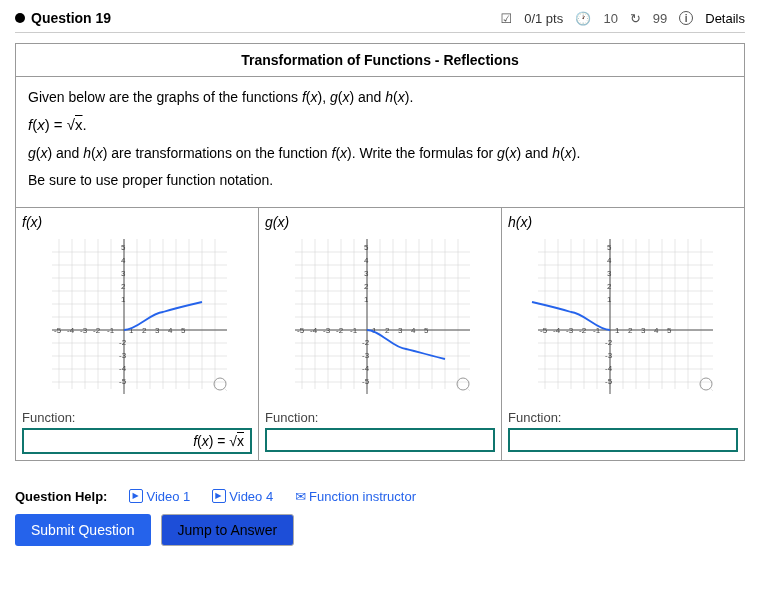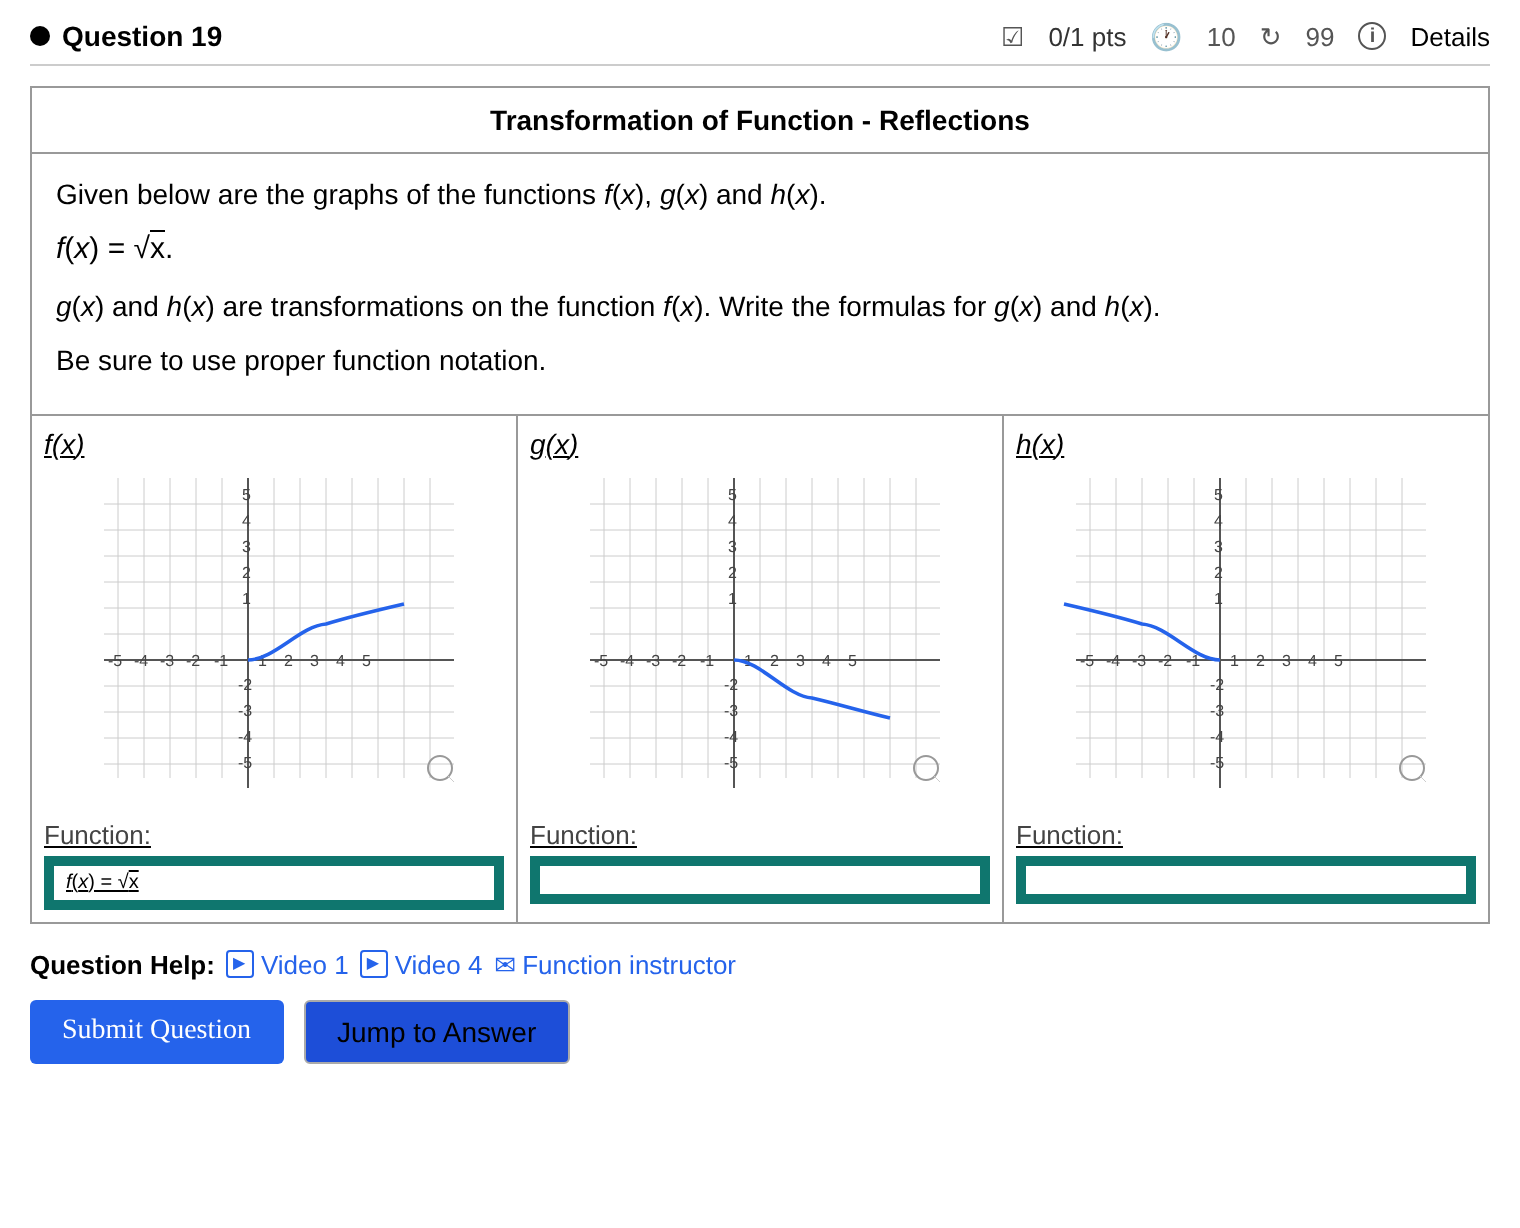--- a/index.html
+++ b/index.html
@@ -78,21 +78,20 @@
     .func-display {
       font-size: 15px;
       margin-bottom: 6px;
     }
 
     
     .graphs-section {
       border-top: 1px solid #999;
       display: flex;
       width: 100%;
-      text-decoration: underline;
     }
     .graph-col {
       flex: 1;
       border-right: 1px solid #999;
       padding: 6px;
     }
     .graph-col:last-child {
       border-right: none;
     }
     .graph-label {
@@ -105,35 +104,36 @@
       height: 170px;
       position: relative;
     }
     .function-label {
       font-size: 13px;
       color: #444;
       margin-top: 6px;
       font-weight: normal;
     }
     .function-value {
-      border: 5px solid #0f766e;
+      border: 2px solid #0f766e;
       padding: 3px 6px;
       min-height: 24px;
       margin-top: 3px;
-      font-size: 10px;
+      font-size: 14px;
       width: 100%;
+      text-align: right;
     }
 
     
     .question-help {
-      margin-top: 13px;
+      margin-top: 28px;
       font-size: 13px;
       display: flex;
       align-items: center;
-      gap: 6px;
+      gap: 22px;
     }
     .question-help .help-label {
       font-weight: bold;
     }
     .video-link {
       color: #2563eb;
       text-decoration: none;
       display: flex;
       align-items: center;
       gap: 3px;
@@ -153,21 +153,20 @@
       gap: 10px;
     }
     .btn-submit {
       background: #2563eb;
       color: #fff;
       border: none;
       padding: 7px 16px;
       font-size: 14px;
       cursor: pointer;
       border-radius: 3px;
-      font-family: Liberation Serif, serif;
     }
     .btn-jump {
       background: #1d4ed8;
       color: #000;
       border: 1px solid #aaa;
       padding: 7px 16px;
       font-size: 14px;
       cursor: pointer;
       border-radius: 3px;
     }
@@ -230,21 +229,21 @@
     <span class="undo-icon">↻</span>
     <span>99</span>
     <span class="icon-circle">i</span>
     <a href="#" class="details-link">
       <span>Details</span>
     </a>
   </div>
 </div>
 
 <div class="content-box">
-  <div class="content-title">Transformation of Function - Reflections</div>
+  <div class="content-title">Transformation of Functions - Reflections</div>
 
   <div class="content-body">
     <p>
       Given below are the graphs of the functions <span class="math-inline">f</span>(<span class="math-inline">x</span>), <span class="math-inline">g</span>(<span class="math-inline">x</span>) and <span class="math-inline">h</span>(<span class="math-inline">x</span>).
     </p>
     <p class="func-display">
       <span class="math-inline">f</span>(<span class="math-inline">x</span>) = √<span style="text-decoration:overline">x</span>.
     </p>
     <p>
       <span class="math-inline">g</span>(<span class="math-inline">x</span>) and <span class="math-inline">h</span>(<span class="math-inline">x</span>) are transformations on the function <span class="math-inline">f</span>(<span class="math-inline">x</span>). Write the formulas for <span class="math-inline">g</span>(<span class="math-inline">x</span>) and <span class="math-inline">h</span>(<span class="math-inline">x</span>).

